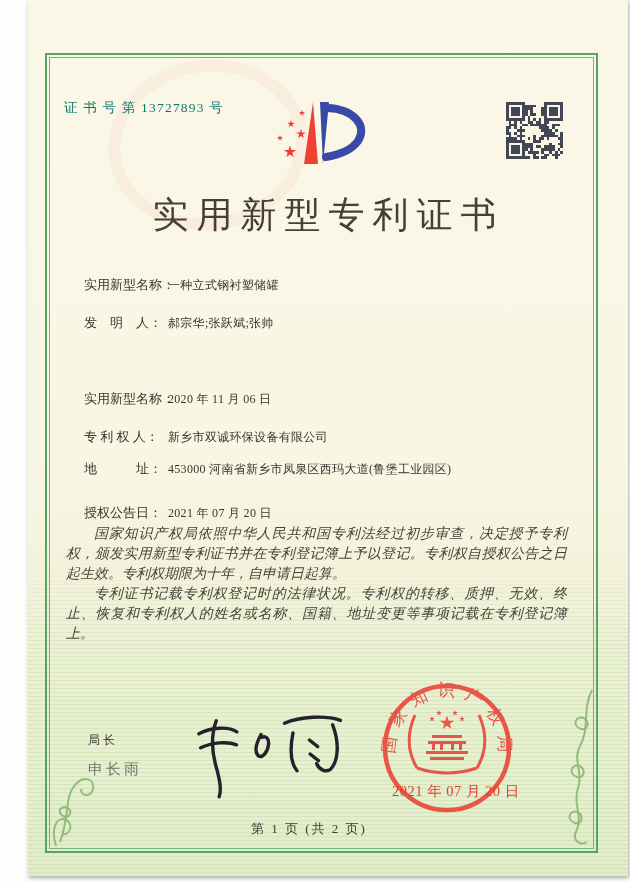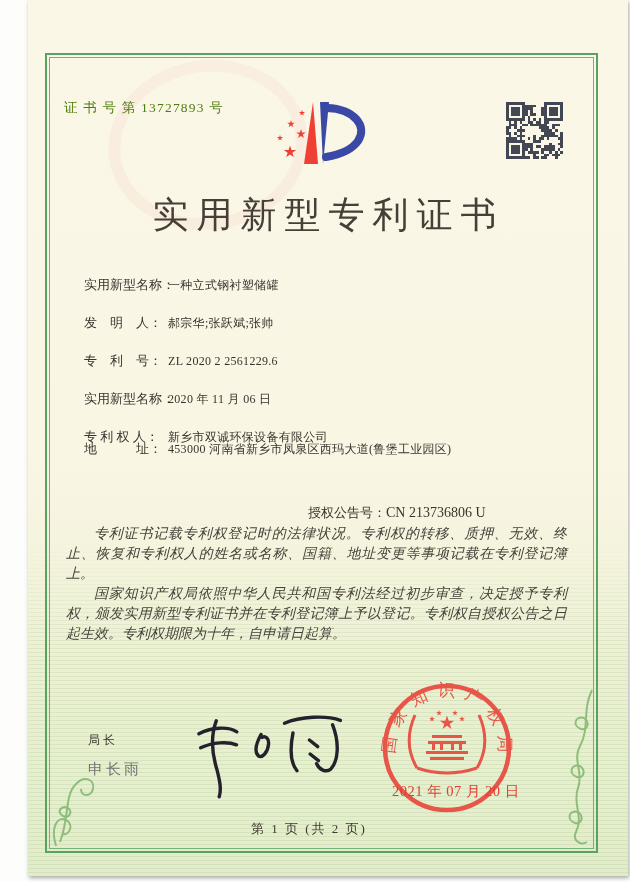--- a/index.html
+++ b/index.html
@@ -14,21 +14,21 @@
     background:repeating-linear-gradient(180deg,rgba(122,168,82,.14) 0 1px,rgba(122,168,82,0) 1px 4px);
     -webkit-mask-image:linear-gradient(180deg,transparent,#000 30%);
             mask-image:linear-gradient(180deg,transparent,#000 30%); }
   .ghost-ring { position:absolute; left:108px; top:60px; width:200px; height:170px;
     border:12px solid rgba(222,110,96,.06); border-radius:50%; transform:rotate(-8deg); }
 
   .frame { position:absolute; left:45px; top:53px; width:553px; height:800px;
     border:2px solid #58a35f; }
   .frame::after { content:""; position:absolute; inset:2px; border:1px solid #72b277; }
 
-  .certno { position:absolute; left:64px; top:99px; font-size:13.5px; color:#4d7c0f; letter-spacing:1.2px; }
+  .certno { position:absolute; left:64px; top:99px; font-size:13.5px; color:#0f766e; letter-spacing:1.2px; }
 
   .title { position:absolute; left:47px; top:191px; width:551px; text-align:center;
     font-size:36px; letter-spacing:8px; color:#453f38; font-weight:500;padding-left:12px; }
 
   .row { position:absolute; left:84px; font-size:14px; color:#38342e; white-space:pre; }
   .row .lab { display:inline-block; width:84px; font-size:13px; white-space:pre; vertical-align:baseline; }
   .row .val { font-size:12px; letter-spacing:.3px; }
   .row2 { position:absolute; left:308px; font-size:14px; color:#38342e; white-space:pre; }
   .row2 .lab { font-size:13px; }
 
@@ -241,29 +241,28 @@
         <rect x="13" y="20" width="1" height="1"></rect>
         <rect x="14" y="20" width="1" height="1"></rect>
         <rect x="18" y="20" width="1" height="1"></rect>
       </g>
   </svg>
 
   <div class="title">实用新型专利证书</div>
 
   <div class="row" style="top:276px"><span class="lab">实用新型名称：</span><span class="val">一种立式钢衬塑储罐</span></div>
   <div class="row" style="top:314px"><span class="lab">发　明　人：</span><span class="val">郝宗华;张跃斌;张帅</span></div>
-  <div class="row" style="top:352px"><span class="lab">专　利　号：</span><span class="val">ZL 2020 2 2561229.6</span></div>
   <div class="row" style="top:390px"><span class="lab">实用新型名称：</span><span class="val">2020 年 11 月 06 日</span></div>
   <div class="row" style="top:428px"><span class="lab">专 利 权 人：</span><span class="val">新乡市双诚环保设备有限公司</span></div>
-  <div class="row" style="top:440px"><span class="lab">地　　　址：</span><span class="val">453000 河南省新乡市凤泉区西玛大道(鲁堡工业园区)</span></div>
-  <div class="row2" style="top:504px"><span class="lab">授权公告号：</span><span class="val">CN 213736806 U</span></div>
+  <div class="row" style="top:460px"><span class="lab">地　　　址：</span><span class="val">453000 河南省新乡市凤泉区西玛大道(鲁堡工业园区)</span></div>
+  <div class="row" style="top:504px"><span class="lab">授权公告日：</span><span class="val">2021 年 07 月 20 日</span></div>
 
   <div class="paras">
+    <p>国家知识产权局依照中华人民共和国专利法经过初步审查，决定授予专利权，颁发实用新型专利证书并在专利登记簿上予以登记。专利权自授权公告之日起生效。专利权期限为十年，自申请日起算。</p>
     <p>专利证书记载专利权登记时的法律状况。专利权的转移、质押、无效、终止、恢复和专利权人的姓名或名称、国籍、地址变更等事项记载在专利登记簿上。</p>
-    <p>国家知识产权局依照中华人民共和国专利法经过初步审查，决定授予专利权，颁发实用新型专利证书并在专利登记簿上予以登记。专利权自授权公告之日起生效。专利权期限为十年，自申请日起算。</p>
   </div>
 
   <div class="sig-title">局长</div>
   <div class="sig-name">申长雨</div>
   <svg class="sig-hand" width="180" height="95" viewBox="0 0 180 95">
     <g fill="none" stroke="#23212b" stroke-width="3.4" stroke-linecap="round" transform="rotate(-3 90 47)">
       <path d="M36,12 C30,26 30,44 34,60 C36,70 38,80 35,88"></path>
       <path d="M18,24 C30,18 48,18 56,24"></path>
       <path d="M19,38 C31,33 47,33 55,37"></path>
       <path d="M80,28 C75,36 72,44 76,49 C80,52 86,46 87,38 C88,32 84,29 81,31"></path>

